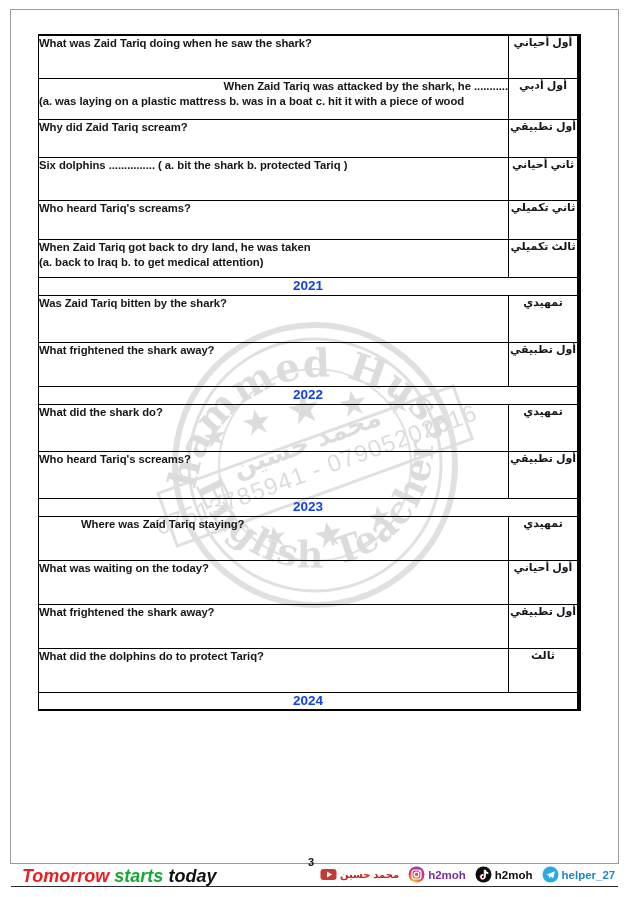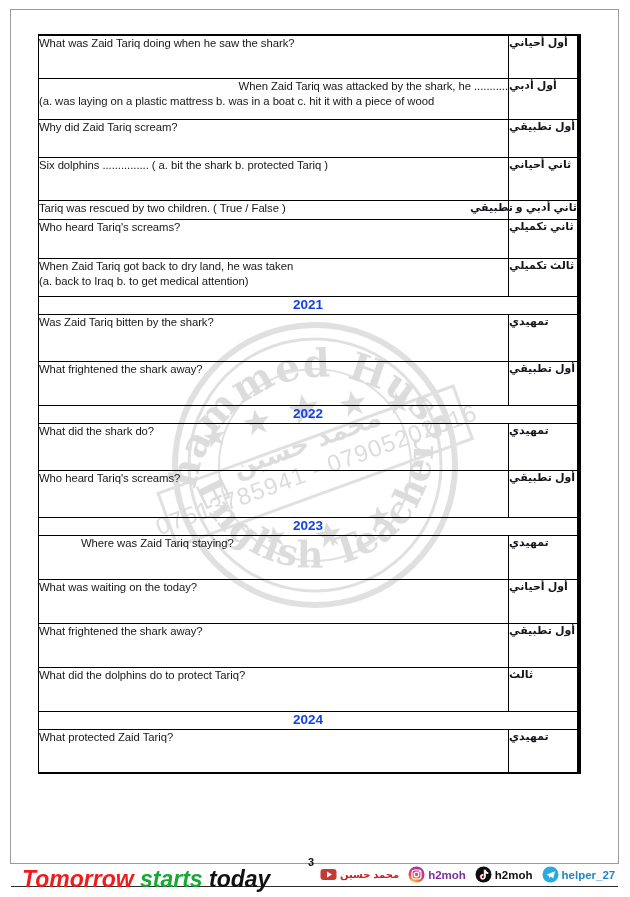--- a/index.html
+++ b/index.html
@@ -54,24 +54,25 @@
     padding: 0;
     vertical-align: top;
     background: transparent;
   }
   .q-cell {
     padding: 4px 6px 4px 7px;
     font-size: 11.3px;
     line-height: 15.5px;
     color: #16171a;
     letter-spacing: -0.05px;
+    font-weight: bold;
   }
   .q-cell .opts { display: block; }
   .lv-cell {
-    text-align: left;
+    text-align: center;
     vertical-align: middle;
     font-size: 11px;
     font-weight: bold;
     color: #15161c;
     direction: rtl;
     padding: 2px 3px;
     white-space: nowrap;
   }
   .year-row td {
     background: #5fedbb;
@@ -94,21 +95,21 @@
     top: 886px;
     width: 607px;
     height: 0;
     border-top: 1px solid #2b2b2b;
     z-index: 4;
   }
   #slogan {
     position: absolute;
     left: 22px;
     top: 866px;
-    font-size: 23px;
+    font-size: 18px;
     font-weight: bold;
     font-style: italic;
     white-space: nowrap;
     z-index: 5;
   }
   #slogan .w1 { color: #ee1c1c; }
   #slogan .w2 { color: #18a836; }
   #slogan .w3 { color: #111111; }
 
   #page-number {
@@ -208,26 +209,20 @@
           <span style="display: block;">Why did Zaid Tariq scream?</span>
         </td>
         <td class="lv-cell" style="width: 68px;">أول تطبيقي</td>
       </tr>
       <tr style="height: 43px;">
         <td class="q-cell">
           <span style="display: block;">Six dolphins ............... ( a. bit the shark      b. protected Tariq )</span>
         </td>
         <td class="lv-cell" style="width: 68px;">ثاني أحياني</td>
       </tr>
-      <tr style="height: 19px;">
-        <td class="q-cell">
-          <span style="display: block;">Tariq was rescued by two children.     ( True / False )</span>
-        </td>
-        <td class="lv-cell" style="width: 102px;">ثاني أدبي و تطبيقي</td>
-      </tr>
       <tr style="height: 39px;">
         <td class="q-cell">
           <span style="display: block;">Who heard Tariq's screams?</span>
         </td>
         <td class="lv-cell" style="width: 68px;">ثاني تكميلي</td>
       </tr>
       <tr style="height: 38px;">
         <td class="q-cell">
           <span style="display: block;">When Zaid Tariq got back to dry land, he was taken</span>
           <span class="opts">(a. back to Iraq   b. to get medical attention)</span>
@@ -286,26 +281,20 @@
         <td class="lv-cell" style="width: 68px;">أول تطبيقي</td>
       </tr>
       <tr style="height: 44px;">
         <td class="q-cell">
           <span style="display: block;">What did the dolphins do to protect Tariq?</span>
         </td>
         <td class="lv-cell" style="width: 68px;">ثالث</td>
       </tr>
       <tr class="year-row" style="height: 18px;">
         <td colspan="2">2024</td>
-      </tr>
-      <tr style="height: 44px;">
-        <td class="q-cell">
-          <span style="display: block;">What protected Zaid Tariq?</span>
-        </td>
-        <td class="lv-cell" style="width: 68px;">تمهيدي</td>
       </tr>
     </tbody>
 </table>
 
 <div id="page-number">3</div>
 
 <div id="slogan"><span class="w1">Tomorrow</span> <span class="w2">starts</span> <span class="w3">today</span></div>
 
 <div id="social-bar">
     <div class="social-item">

